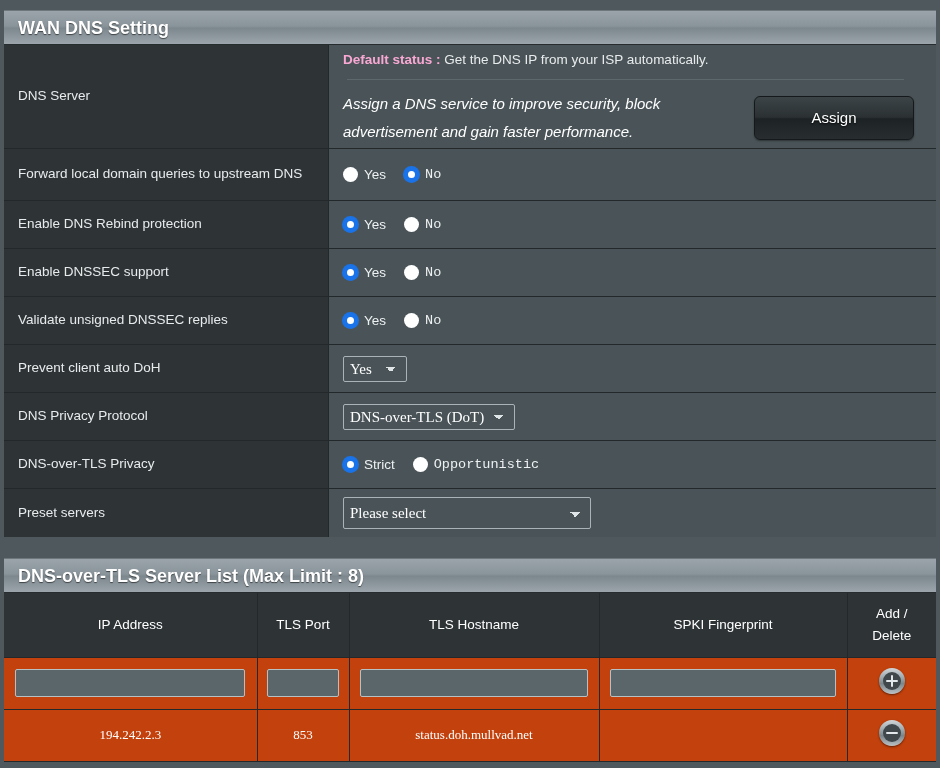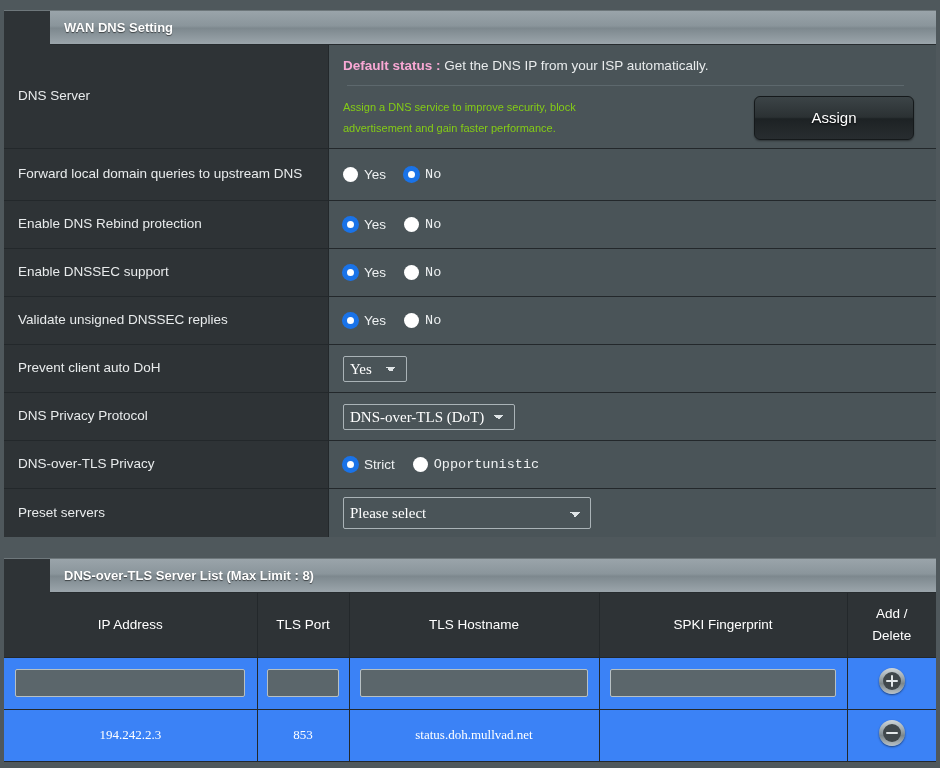--- a/index.html
+++ b/index.html
@@ -23,27 +23,26 @@
     box-sizing: border-box;
   }
   #panel-wan { top: 10px; }
   #panel-list { top: 558px; }
 
   .panel-title {
     height: 34px;
     line-height: 34px;
     padding-left: 14px;
     box-sizing: border-box;
-    font-size: 13px;
+    font-size: 18px;
     font-weight: bold;
     color: #ffffff;
     text-shadow: 0 1px 1px rgba(0,0,0,0.55);
     background: linear-gradient(to bottom, #9aa4aa 0%, #8a959b 45%, #7d888e 52%, #9ba5ab 100%);
     border-bottom: 1px solid #272c2f;
-    margin-left: 46px;
   }
 
   
   .srow {
     display: flex;
     width: 100%;
     border-bottom: 1px solid #23282b;
     box-sizing: border-box;
   }
   .srow:last-child { border-bottom: none; }
@@ -86,24 +85,25 @@
     height: 1px;
     background: #5d686d;
     margin: 12px 18px 10px 4px;
   }
   .dns-bottom {
     display: flex;
     align-items: center;
     justify-content: space-between;
   }
   .dns-desc {
-    font-size: 11px;
-    color: #84cc16;
+    font-size: 15px;
+    color: #ffffff;
     line-height: 1.85;
     max-width: 400px;
+    font-style: italic;
   }
   .assign-btn {
     width: 160px;
     height: 44px;
     border-radius: 6px;
     border: 1px solid #15191b;
     background: linear-gradient(to bottom, #3c4447 0%, #2b3133 48%, #1d2224 52%, #282d30 100%);
     color: #ffffff;
     font-size: 15px;
     font-weight: normal;
@@ -177,21 +177,21 @@
   .ltable th:last-child, .ltable td:last-child { border-right: none; }
   .ltable thead th {
     background: #2e3336;
     color: #ffffff;
     font-size: 13.5px;
     font-weight: normal;
     height: 64px;
     line-height: 1.6;
   }
   .ltable tbody td {
-    background: #3b82f6;
+    background: #c2410c;
     height: 52px;
     color: #ffffff;
     font-family: "Liberation Serif", serif;
     font-size: 13px;
   }
   .cell-input {
     width: 92%;
     height: 28px;
     box-sizing: border-box;
     background: #5b666b;

